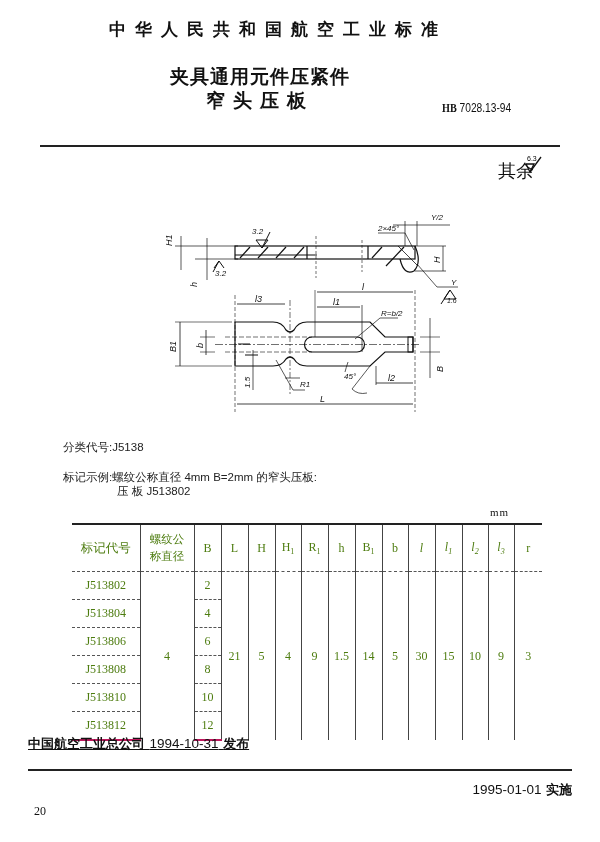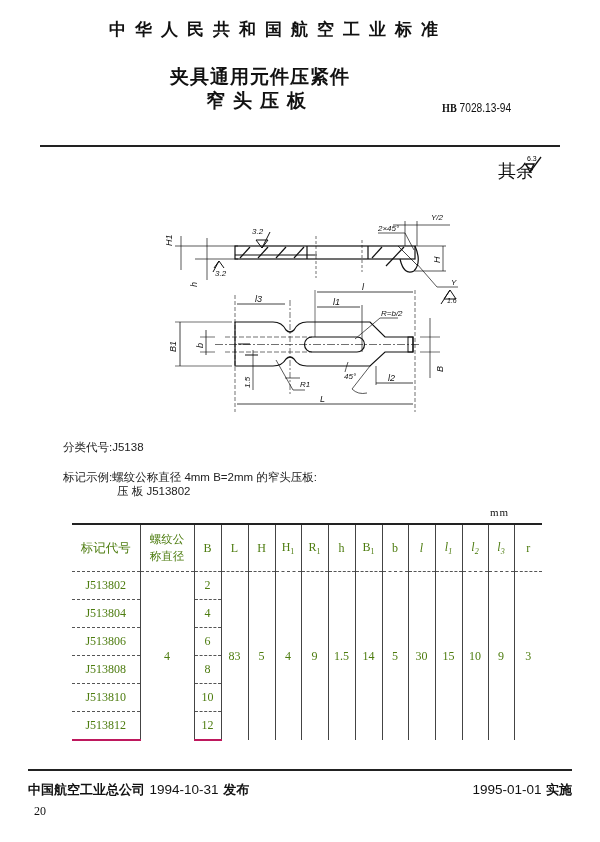--- a/index.html
+++ b/index.html
@@ -23,21 +23,21 @@
   table.spec tr > :first-child { border-left:none; }
   table.spec thead th { border-top:2px solid #222; border-bottom:1px dashed #555; height:46px; }
   table.spec tbody td { height:27px; }
   table.spec tbody tr:last-child td { border-bottom:2px solid #be185d; }
   table.spec .rowsep td.code, table.spec .rowsep td.bval { border-top:1px dashed #555; }
   .hdr2 { line-height:17px; font-family:"DejaVu Serif", serif; font-size:11.5px; }
   .codehdr { font-family:"DejaVu Serif", serif; font-size:12.5px; }
   .ital { font-style:italic; }
   sub { font-size:8px; }
   .rule-bottom { left:28px; width:544px; top:769px; height:0; border-top:2px solid #222; }
-  .issue { left:28px; top:781px; font-size:13px; font-weight:bold; font-family:"DejaVu Sans", sans-serif; }
+  .issue { left:28px; top:735px; font-size:13px; font-weight:bold; font-family:"DejaVu Sans", sans-serif;text-decoration:underline; }
   .issue .num, .impl .num { font-family:"Liberation Sans", sans-serif; font-weight:normal; font-size:13.5px; }
   .impl { right:28px; top:781px; font-size:13px; font-weight:bold; }
   .page-num { left:34px; top:804px; font-family:"Liberation Serif", serif; font-size:12px; }
 </style>
 </head>
 <body>
 
 <div class="abs std-header">中华人民共和国航空工业标准</div>
 <div class="abs title1">夹具通用元件压紧件</div>
 <div class="abs title2">窄头压板</div>
@@ -205,21 +205,21 @@
       <th class="ital"><span>l</span><sub>2</sub></th>
       <th class="ital"><span>l</span><sub>3</sub></th>
       <th>r</th>
     </tr>
   </thead>
   <tbody>
     <tr>
       <td class="code">J513802</td>
       <td rowspan="6">4</td>
       <td class="bval">2</td>
-      <td rowspan="6">83</td>
+      <td rowspan="6">21</td>
       <td rowspan="6">5</td>
       <td rowspan="6">4</td>
       <td rowspan="6">9</td>
       <td rowspan="6">1.5</td>
       <td rowspan="6">14</td>
       <td rowspan="6">5</td>
       <td rowspan="6">30</td>
       <td rowspan="6">15</td>
       <td rowspan="6">10</td>
       <td rowspan="6">9</td>

